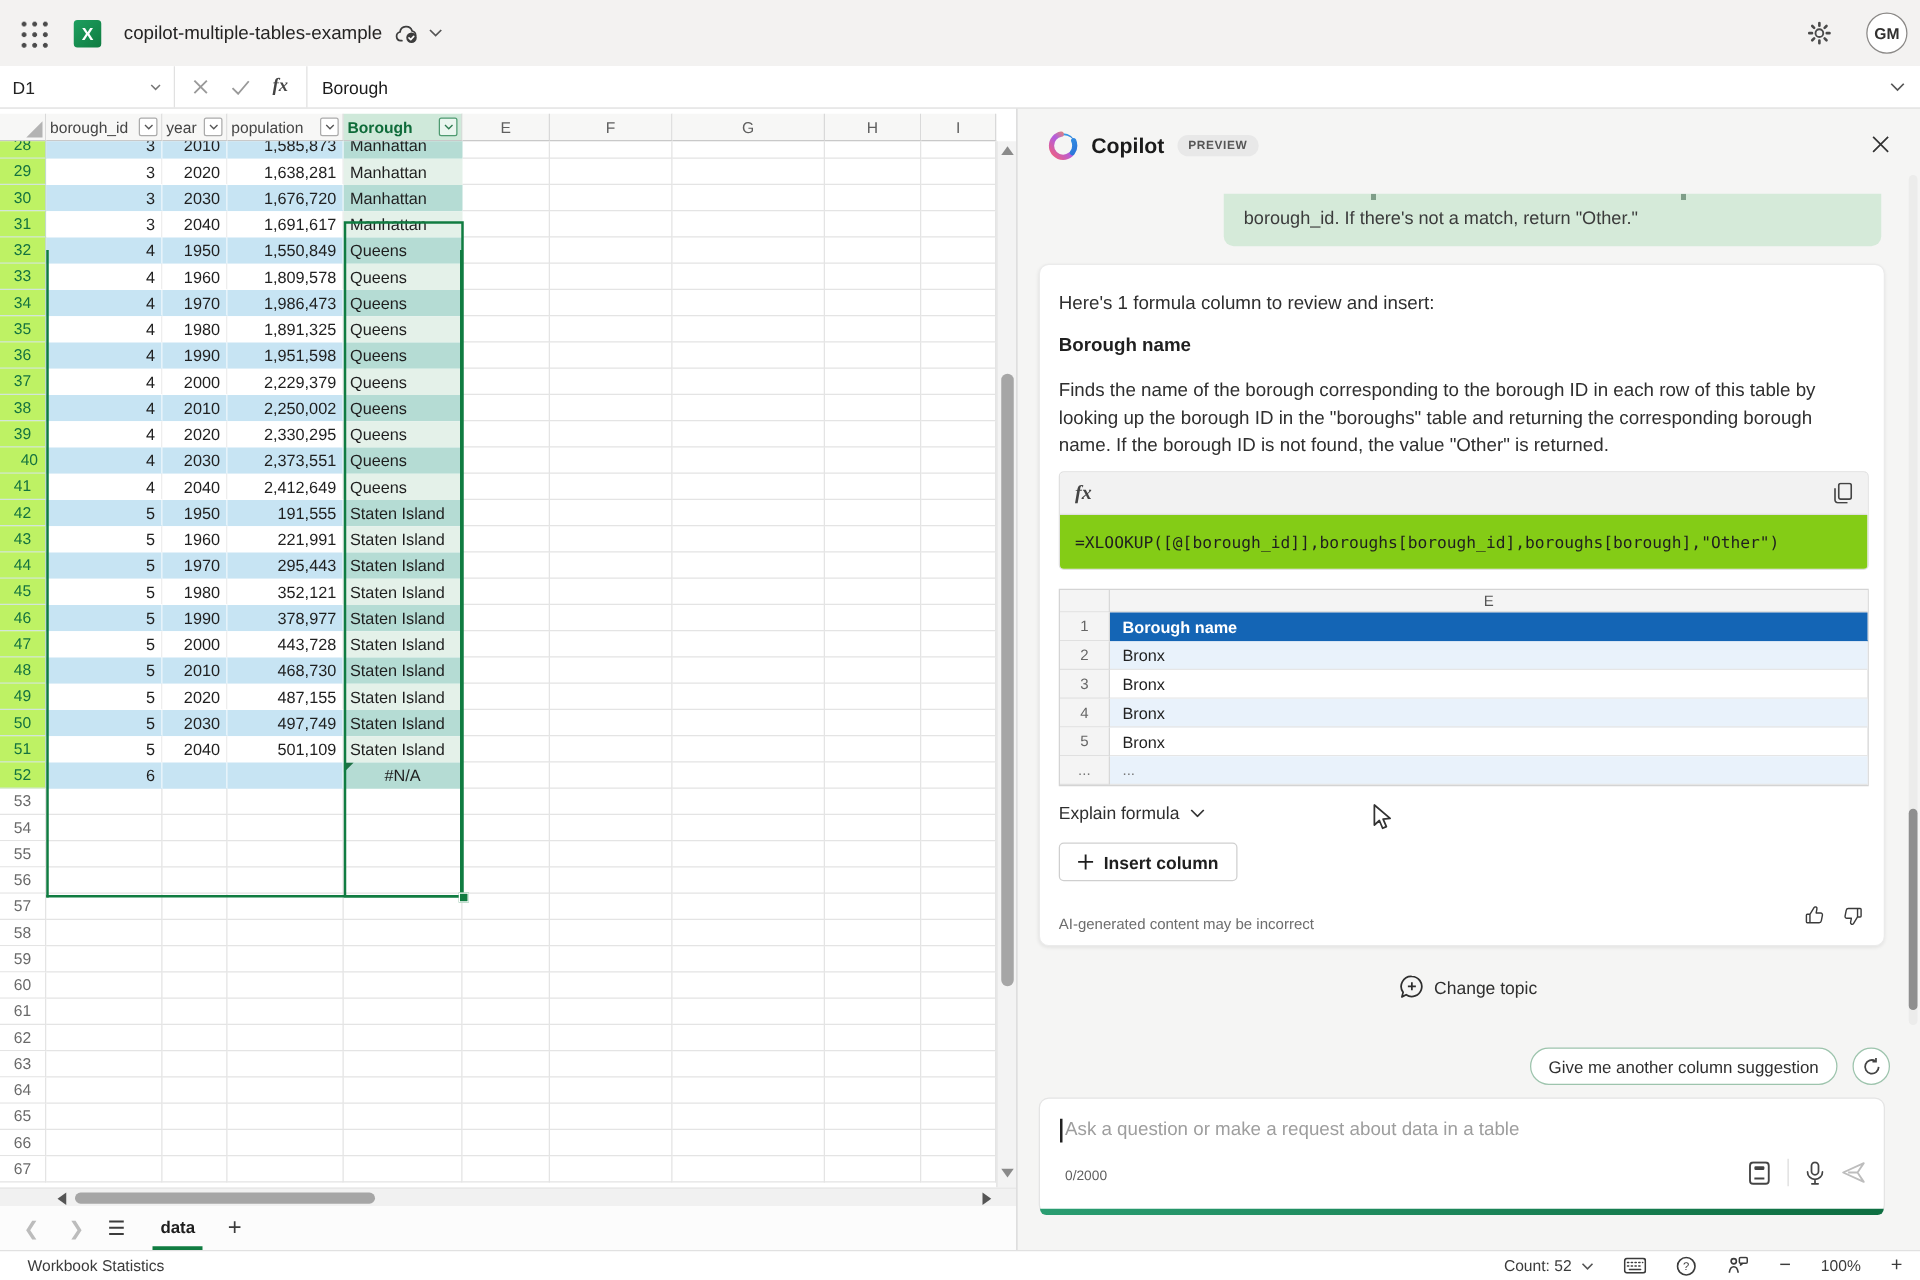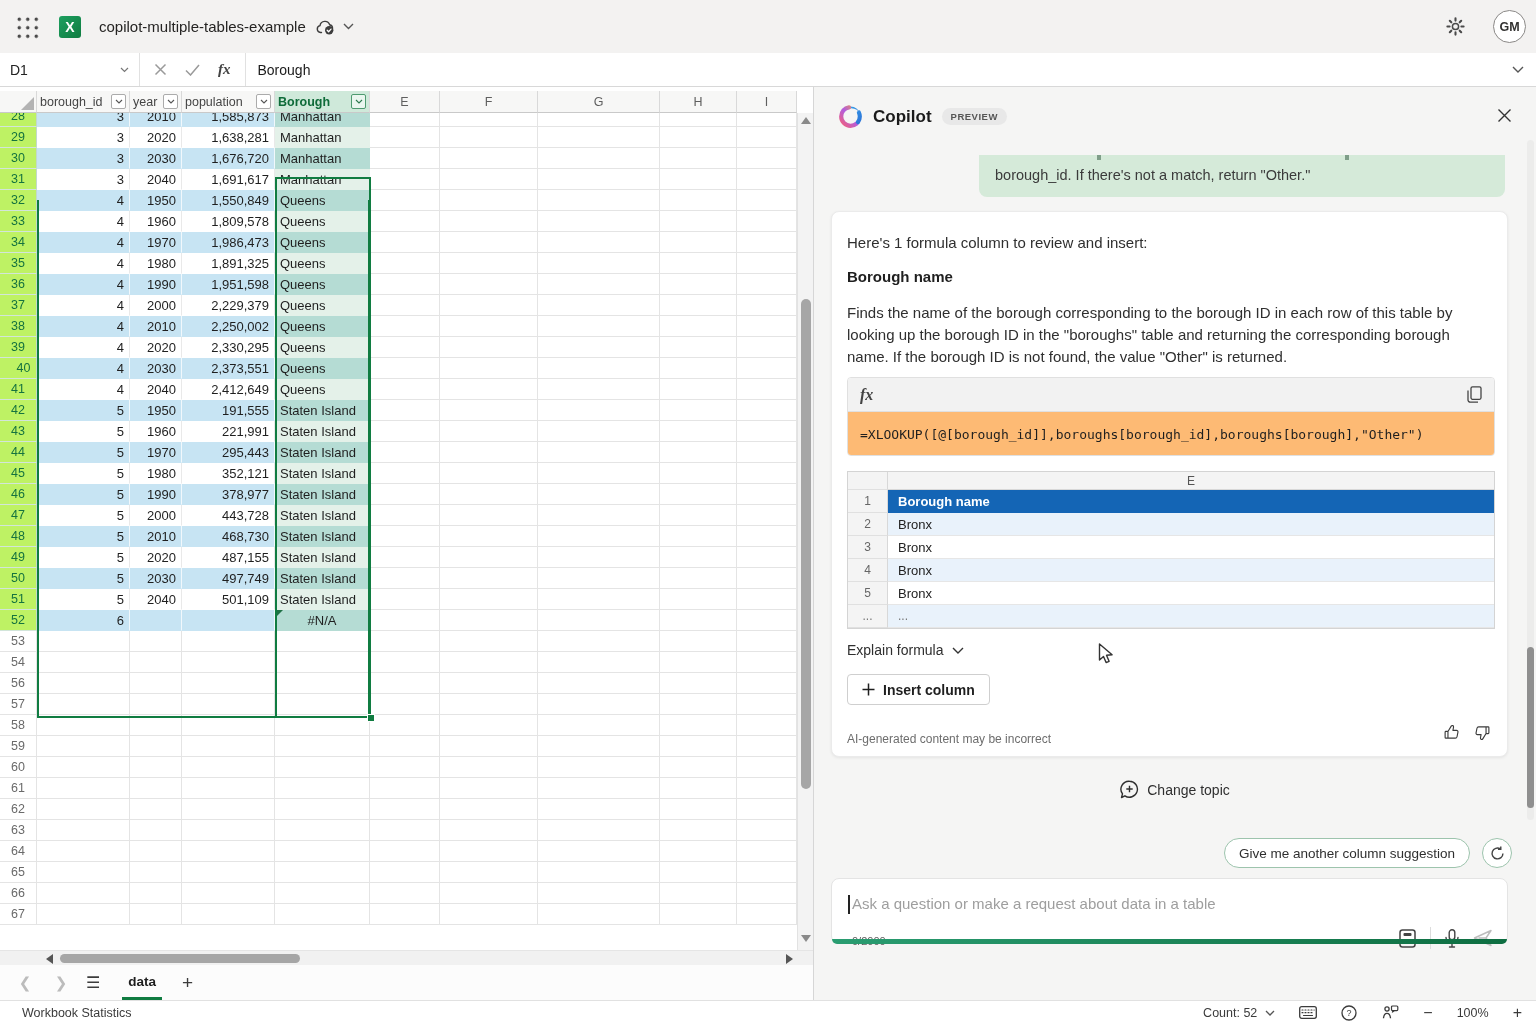--- a/index.html
+++ b/index.html
@@ -85,40 +85,40 @@
   .bubble{position:absolute;left:165px;top:68px;width:526px;height:42px;background:#d5ead9;border-radius:0 0 8px 8px;overflow:hidden;font-size:14.5px;color:#3b3b3b}
   .bubble .cliprow{height:5px;background:
      linear-gradient(90deg,transparent 118px,#5a7d66 118px,#5a7d66 122px,transparent 122px,transparent 366px,#5a7d66 366px,#5a7d66 370px,transparent 370px);opacity:.7}
   .bubble .line{padding:7px 16px 0 16px}
   .card{position:absolute;left:17px;top:124px;width:677px;height:546px;background:#fff;border:1px solid #ebebeb;border-radius:8px;box-shadow:0 1px 3px rgba(0,0,0,.07)}
   .card .intro{position:absolute;left:15px;top:22px;font-size:15px;color:#2f2f2f}
   .card .colname{position:absolute;left:15px;top:56px;font-size:15px;font-weight:bold;color:#1f1f1f}
   .card .desc{position:absolute;left:15px;top:90px;width:648px;font-size:15px;line-height:22px;color:#2f2f2f}
   .fwidget{position:absolute;left:15px;top:165px;width:648px;height:79px;border:1px solid #e0e0e0;border-radius:4px;overflow:hidden}
   .fwhead{height:34px;background:#f2f2f2;border-bottom:1px solid #e0e0e0;display:flex;align-items:center;justify-content:space-between;padding:0 12px}
-  .fwbody{height:44px;background:#fdba74;display:flex;align-items:center;padding:0 12px;font-family:"DejaVu Sans Mono","Liberation Mono",monospace;font-size:13px;color:#1f1f1f;white-space:nowrap}
+  .fwbody{height:44px;background:#84cc16;display:flex;align-items:center;padding:0 12px;font-family:"DejaVu Sans Mono","Liberation Mono",monospace;font-size:13px;color:#1f1f1f;white-space:nowrap}
   .ptable{position:absolute;left:15px;top:259px;width:648px;border:1px solid #d4d4d4}
   .pr{display:flex}
   .pnum{width:40px;background:#f4f4f4;border-right:1px solid #d8d8d8;border-bottom:1px solid #e0e0e0;color:#666;font-size:12px;display:flex;align-items:center;justify-content:center;flex:none}
   .pcell{flex:1;font-size:13px;color:#222;display:flex;align-items:center;padding:0 10px;border-bottom:1px solid #e6e6e6}
   .pr.collet{height:18px}
   .pr.collet .pcell{justify-content:center;background:#f4f4f4;color:#555;font-size:12px;border-bottom:1px solid #d8d8d8}
   .pr.hdr .pcell{background:#1465b5;color:#fff;font-weight:bold;border-bottom:1px solid #1465b5}
   .pr.alt .pcell{background:#e9f2fb}
   .pr{height:23px}
   .pr.dots .pcell,.pr.dots .pnum{color:#777;font-size:12px}
   .explain{position:absolute;left:15px;top:430px;font-size:14px;color:#2f2f2f;display:flex;align-items:center;gap:8px}
   .insertbtn{position:absolute;left:15px;top:462px;height:31px;padding:0 14px;border:1px solid #cfcfcf;border-radius:4px;background:#fff;display:flex;align-items:center;gap:8px;font-size:14px;font-weight:600;color:#1f1f1f}
   .disclaim{position:absolute;left:15px;top:520px;font-size:12px;color:#6d6d6d}
   .thumbs{position:absolute;right:16px;top:512px;display:flex;gap:14px}
   .changetopic{position:absolute;left:0;top:693px;width:100%;display:flex;justify-content:center;align-items:center;gap:8px;font-size:14px;color:#2f2f2f}
   .sugrow{position:absolute;right:24px;top:751px;display:flex;gap:12px;align-items:center}
   .sugpill{height:30px;border:1px solid #9dc4ad;border-radius:15px;background:#fff;display:flex;align-items:center;padding:0 14px;font-size:13.5px;color:#2f2f2f}
   .refbtn{width:30px;height:30px;border:1px solid #9dc4ad;border-radius:50%;background:#fff;display:flex;align-items:center;justify-content:center}
-  .inputcard{position:absolute;left:17px;top:791px;width:677px;height:66px;background:#fff;border:1px solid #e4e4e4;border-radius:8px}
+  .inputcard{position:absolute;left:17px;top:791px;width:677px;height:94px;background:#fff;border:1px solid #e4e4e4;border-radius:8px}
   .caret{position:absolute;left:16px;top:16px;width:1.5px;height:19px;background:#222}
   .placeholder{position:absolute;left:20px;top:16px;font-size:15px;color:#9e9e9e}
   .counter{position:absolute;left:20px;top:56px;font-size:11px;color:#5f5f5f}
   .inicons{position:absolute;right:14px;top:48px;display:flex;align-items:center;gap:14px}
   .indiv{width:1px;height:22px;background:#dcdcdc}
   .greenbar{position:absolute;left:0;bottom:-1px;width:100%;height:5px;border-radius:0 0 8px 8px;background:linear-gradient(90deg,#2a9d71,#0e6e41)}
   .pscroll{position:absolute;right:2px;top:53px;width:7px;height:680px;background:#ececeb;border-radius:4px}
   .pthumb{position:absolute;left:0;top:507px;width:7px;height:161px;background:#8f8f8f;border-radius:4px}
   .cursor{position:absolute;left:266px;top:431px;pointer-events:none}
 </style>
@@ -532,20 +532,32 @@
           <div class="c " style="width: 93px;"></div>
           <div class="c " style="width: 95px;"></div>
           <div class="c " style="width: 70px;"></div>
           <div class="c " style="width: 98px;"></div>
           <div class="c " style="width: 122px;"></div>
           <div class="c " style="width: 77px;"></div>
           <div class="c " style="width: 60px;"></div>
         </div>
         <div class="r">
           <div class="c rh" style="width: 37px;">54</div>
+          <div class="c " style="width: 93px;"></div>
+          <div class="c " style="width: 52px;"></div>
+          <div class="c " style="width: 93px;"></div>
+          <div class="c " style="width: 95px;"></div>
+          <div class="c " style="width: 70px;"></div>
+          <div class="c " style="width: 98px;"></div>
+          <div class="c " style="width: 122px;"></div>
+          <div class="c " style="width: 77px;"></div>
+          <div class="c " style="width: 60px;"></div>
+        </div>
+        <div class="r">
+          <div class="c rh" style="width: 37px;">55</div>
           <div class="c " style="width: 93px;"></div>
           <div class="c " style="width: 52px;"></div>
           <div class="c " style="width: 93px;"></div>
           <div class="c " style="width: 95px;"></div>
           <div class="c " style="width: 70px;"></div>
           <div class="c " style="width: 98px;"></div>
           <div class="c " style="width: 122px;"></div>
           <div class="c " style="width: 77px;"></div>
           <div class="c " style="width: 60px;"></div>
         </div>

